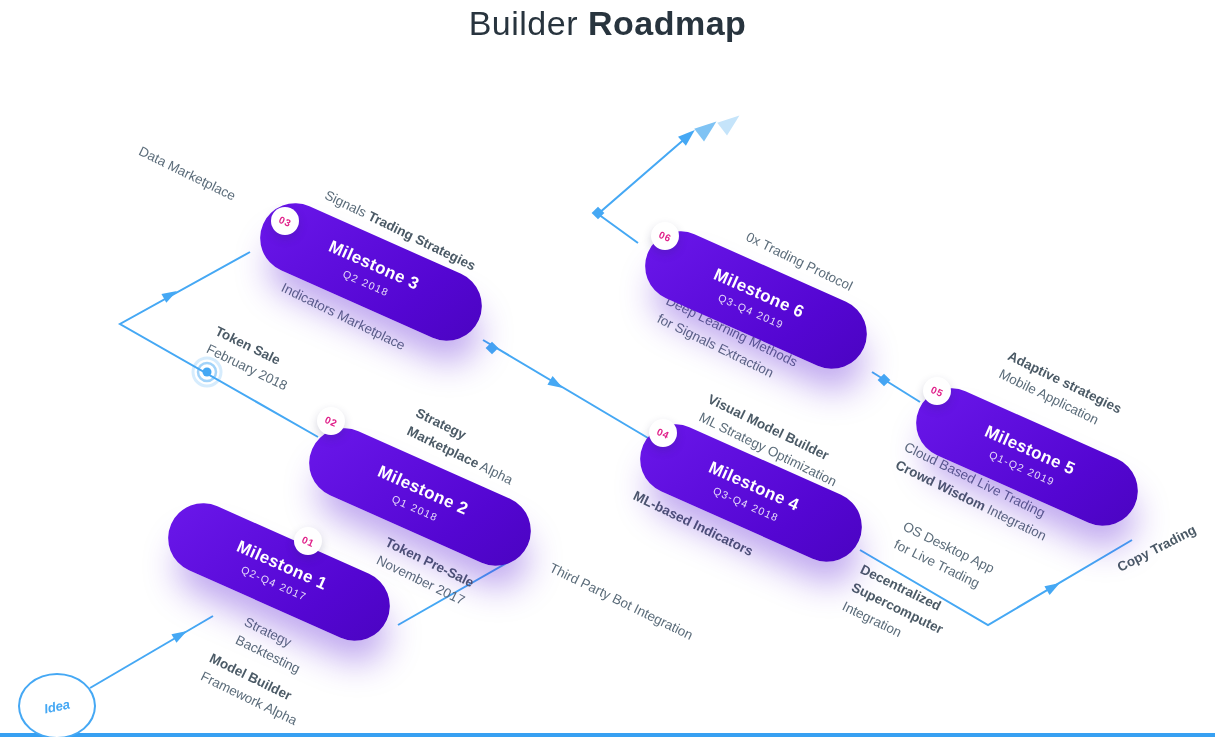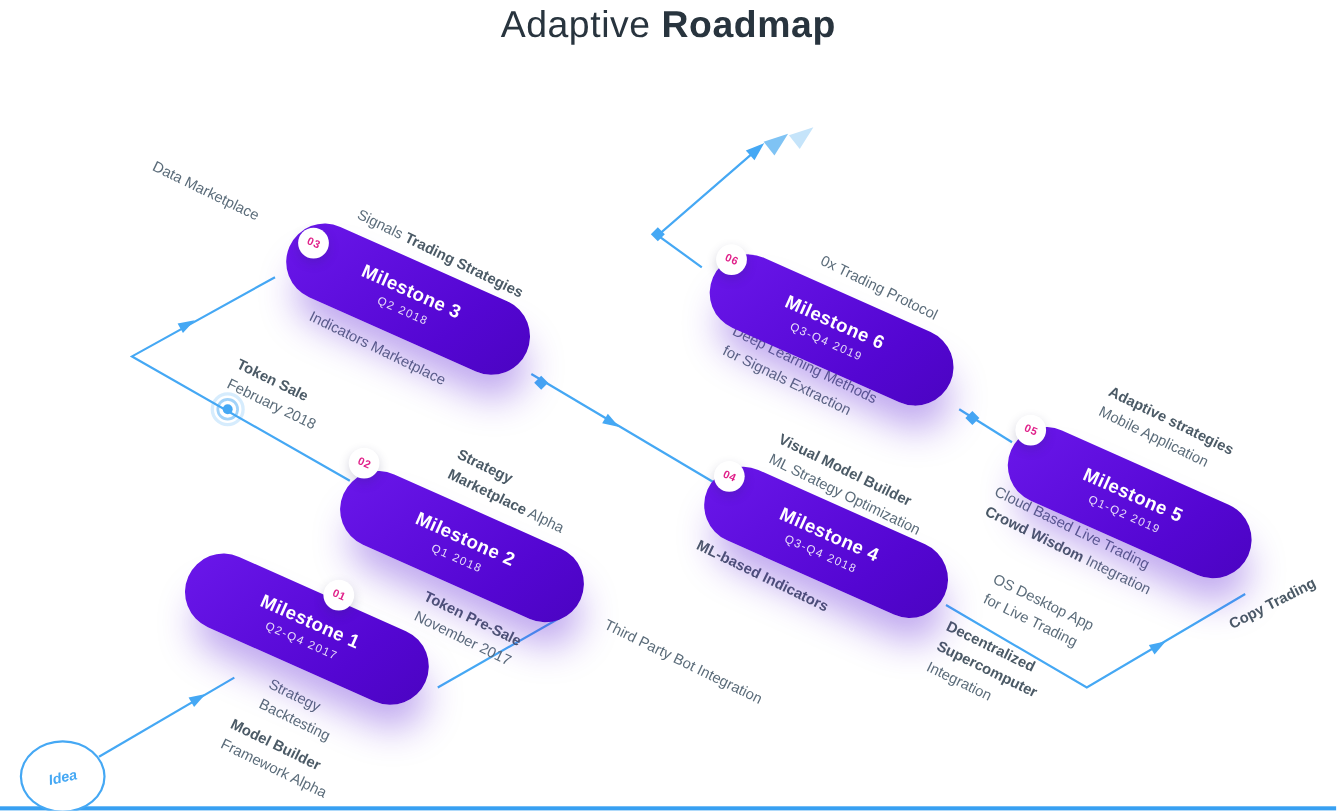--- a/index.html
+++ b/index.html
@@ -55,21 +55,21 @@
   }
   .idea span { color:#45a8f4; font-style:italic; font-weight:700; font-size:13px; transform:rotate(-12deg); }
 
   .bottom-strip { position:absolute; left:0; bottom:0; width:100%; height:4px; background:#37a0f2; z-index:0; }
 </style>
 </head>
 <body>
 
 <div class="canvas">
 
-  <h1 class="page-title"><span>Adaptive</span> <b>Roadmap</b></h1>
+  <h1 class="page-title"><span>Builder</span> <b>Roadmap</b></h1>
 
   <svg class="lines" width="1215" height="737" viewBox="0 0 1215 737">
     <g stroke="#45a8f4" stroke-width="2" fill="none">
       <polyline points="90,688 213,616"></polyline>
       <polyline points="398,625 512,560"></polyline>
       <polyline points="318,437 120,324 250,252"></polyline>
       <polyline points="483,340 648,438"></polyline>
       <polyline points="860,550 988,625 1132,540"></polyline>
       <polyline points="920,402 872,372"></polyline>
       <polyline points="638,243 598,214 688,136"></polyline>

